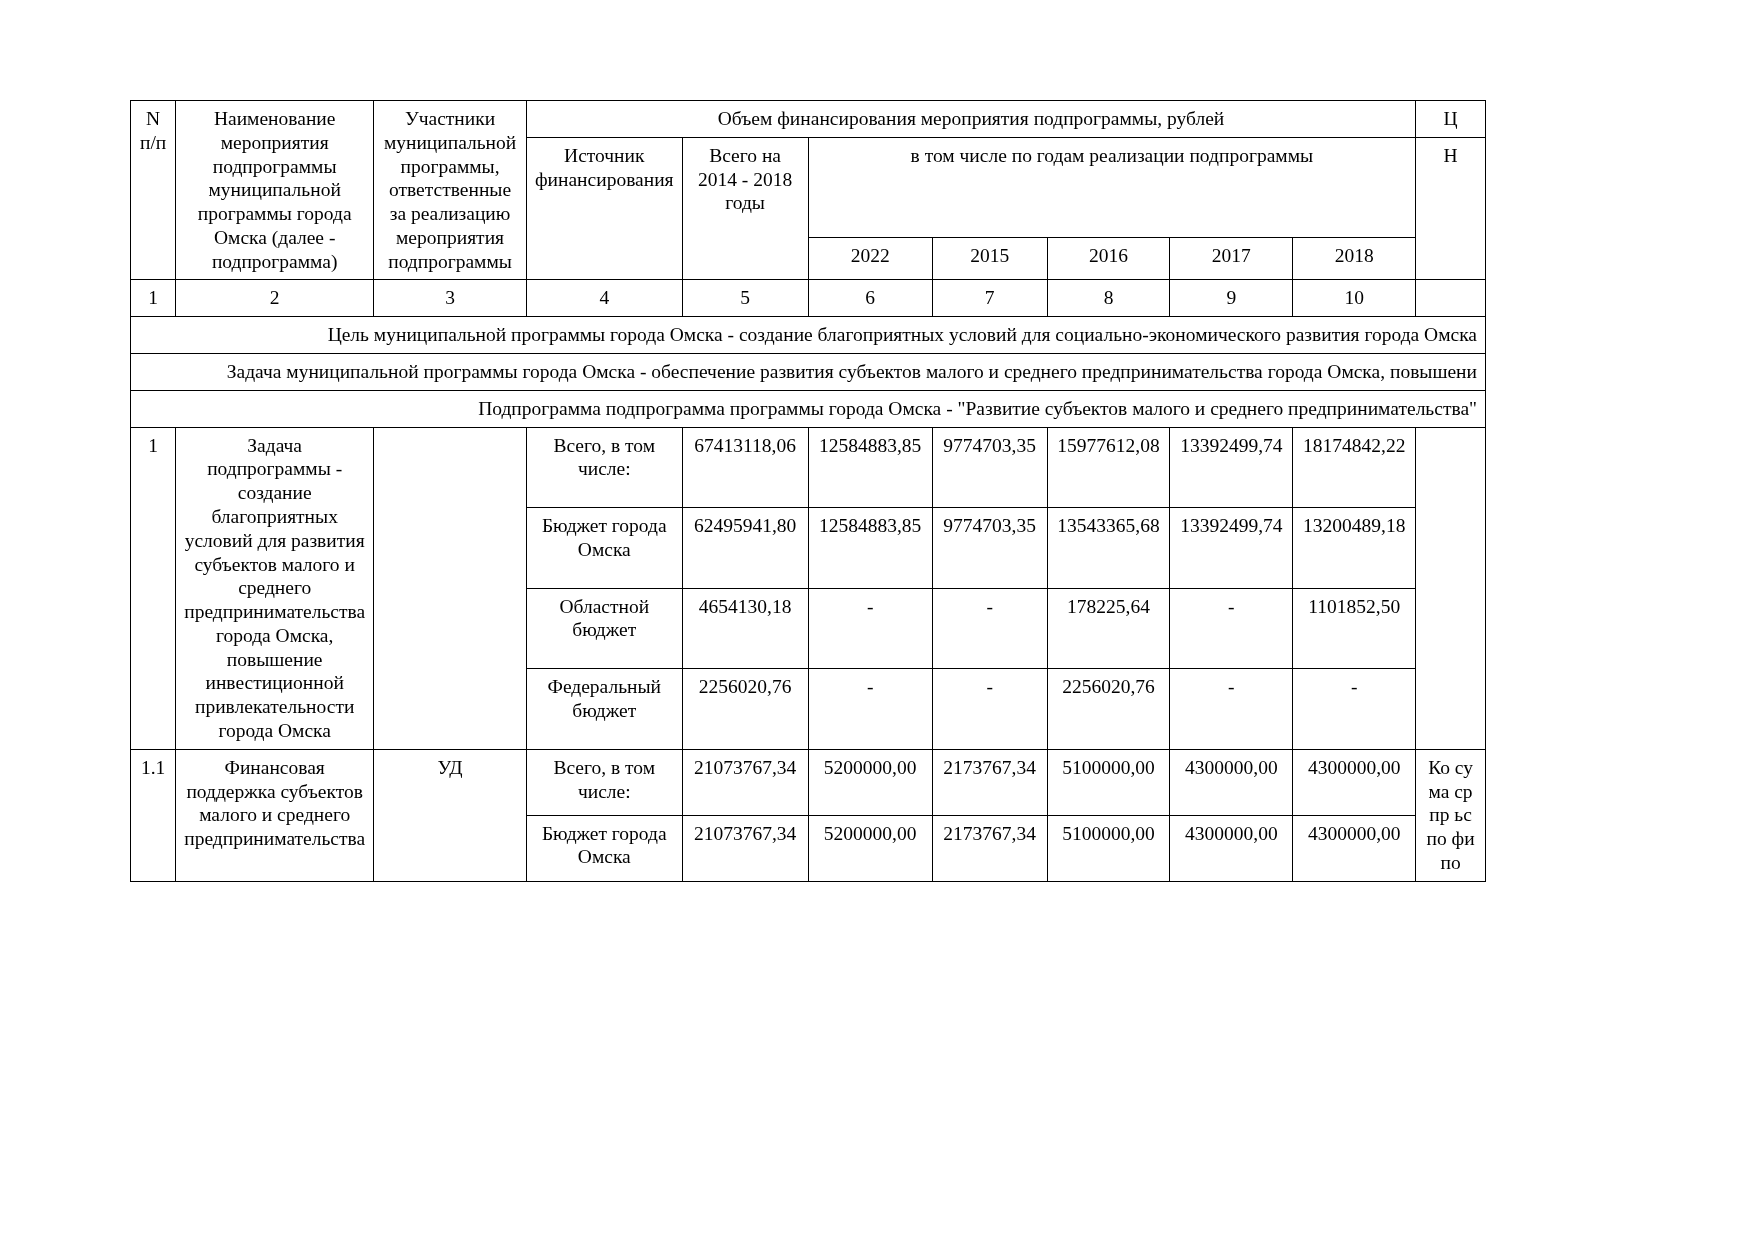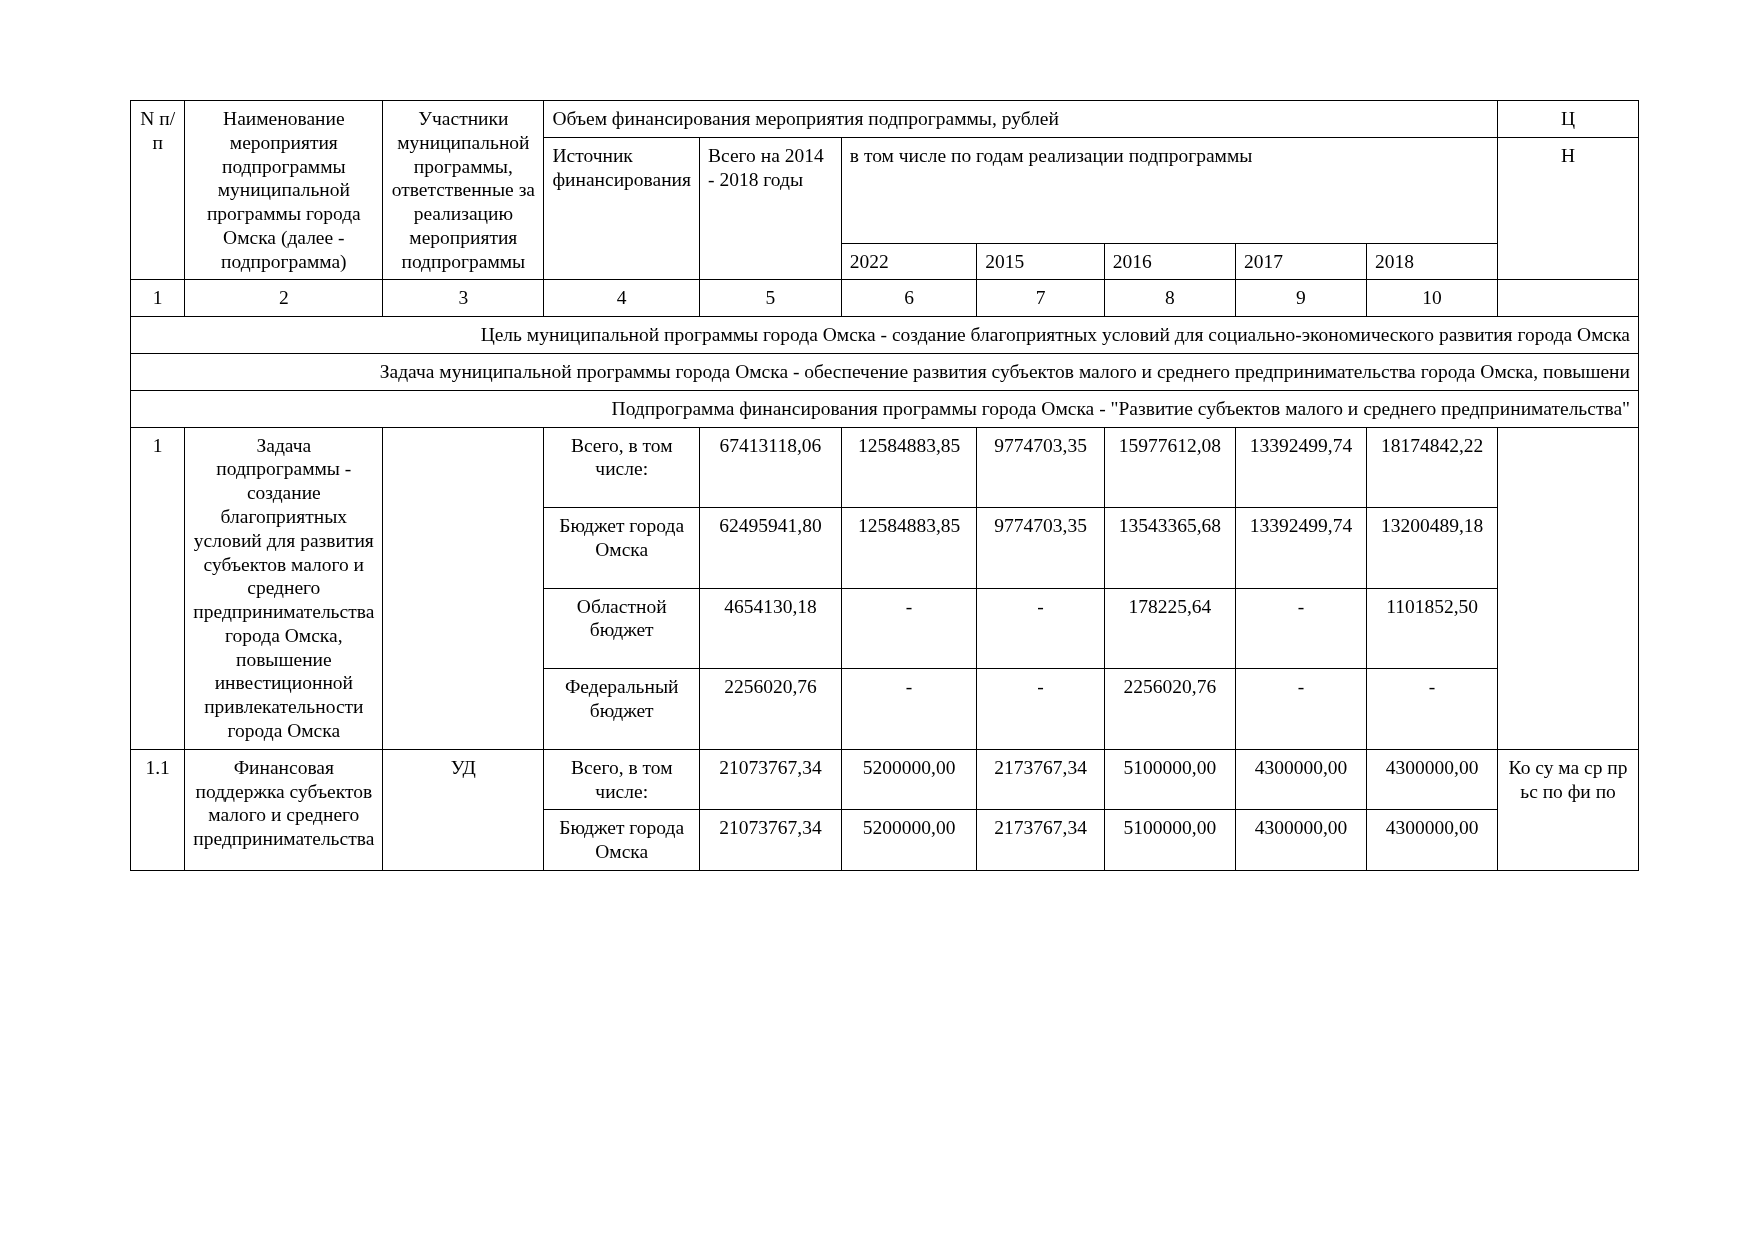--- a/index.html
+++ b/index.html
@@ -9,41 +9,41 @@
   }
   body {
     width: 1754px;
     height: 1240px;
     font-family: "Liberation Serif", serif;
     color: #000000;
     overflow: hidden;
   }
   .page {
     position: relative;
-    width: 1639px;
+    width: 1486px;
     height: 1240px;
     text-decoration: underline;
   }
   table.doc-table {
     position: absolute;
     left: 130px;
     top: 100px;
     border-collapse: collapse;
     table-layout: fixed;
     font-size: 19.5px;
     line-height: 1.22;
   }
   table.doc-table td {
     border: 1.6px solid #000000;
     padding: 6px 8px;
     vertical-align: top;
     word-wrap: break-word;
   }
   td.ctr {
-    text-align: left;
+    text-align: center;
     vertical-align: middle;
   }
   td.ctr-top {
     text-align: center;
     vertical-align: top;
   }
   td.num {
     text-align: center;
     vertical-align: top;
   }
@@ -129,21 +129,21 @@
         <td class="colnum"></td>
       </tr>
 
       <tr>
         <td class="full-row" colspan="11">Цель муниципальной программы города Омска - создание благоприятных условий для социально-экономического развития города Омска</td>
       </tr>
       <tr>
         <td class="full-row" colspan="11">Задача муниципальной программы города Омска - обеспечение развития субъектов малого и среднего предпринимательства города Омска, повышени</td>
       </tr>
       <tr>
-        <td class="full-row" colspan="11">Подпрограмма финансирования программы города Омска - "Развитие субъектов малого и среднего предпринимательства"</td>
+        <td class="full-row" colspan="11">Подпрограмма подпрограмма программы города Омска - "Развитие субъектов малого и среднего предпринимательства"</td>
       </tr>
 
       <tr>
         <td class="num" rowspan="4">1</td>
         <td class="left" rowspan="4">Задача подпрограммы - создание благоприятных условий для развития субъектов малого и среднего предпринимательства города Омска, повышение инвестиционной привлекательности города Омска</td>
         <td class="left" rowspan="4"></td>
         <td class="left">Всего, в том числе:</td>
         <td class="ctr-top">67413118,06</td>
         <td class="ctr-top">12584883,85</td>
         <td class="ctr-top">9774703,35</td>

